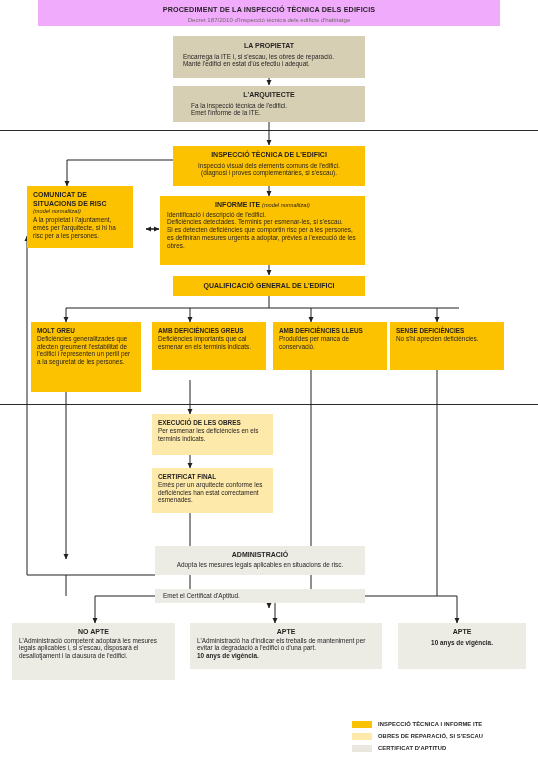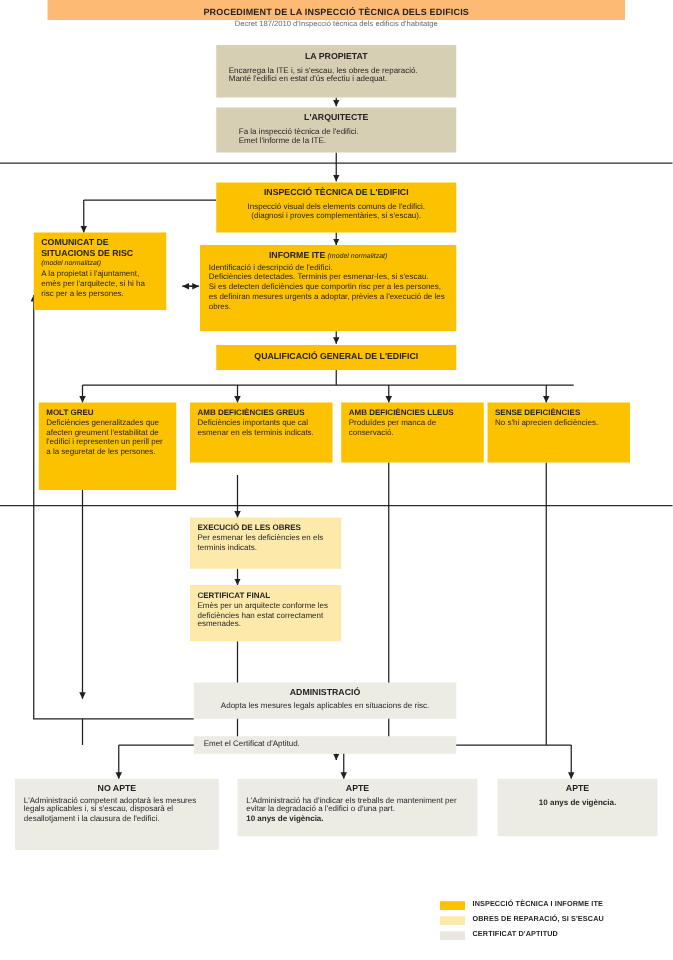--- a/index.html
+++ b/index.html
@@ -16,21 +16,21 @@
   .center{text-align:center;}
   .yellow{background:#fcc200;}
   .lightyellow{background:#fde9a9;}
   .beige{background:#d7cfb4;}
   .grey{background:#ecebe4;}
   .tiny{font-size:5.6px;}
   .t65{font-size:6.4px;}
   .t7{font-size:7px;}
   .italic{font-style:italic;font-weight:normal;}
   
-  #header{position:absolute;left:38px;top:0;width:462px;height:16px;background:#fdba74;}
+  #header{position:absolute;left:38px;top:0;width:462px;height:26px;background:#f0abfc;}
   #header .h1{font-size:7.2px;font-weight:bold;text-align:center;padding-top:5px;letter-spacing:.15px;}
   #header .h2{font-size:6.1px;text-align:center;color:#6d6a64;padding-top:2px;}
   
   .hrule{position:absolute;left:0;width:538px;height:1px;background:#2b2b2b;}
   
   svg.wires{position:absolute;left:0;top:0;width:538px;height:768px;pointer-events:none;}
   
   #legend{position:absolute;left:352px;top:718px;width:184px;}
   .lg-row{display:flex;align-items:center;height:12px;}
   .lg-sw{width:20px;height:7px;margin-right:6px;flex:0 0 auto;}

